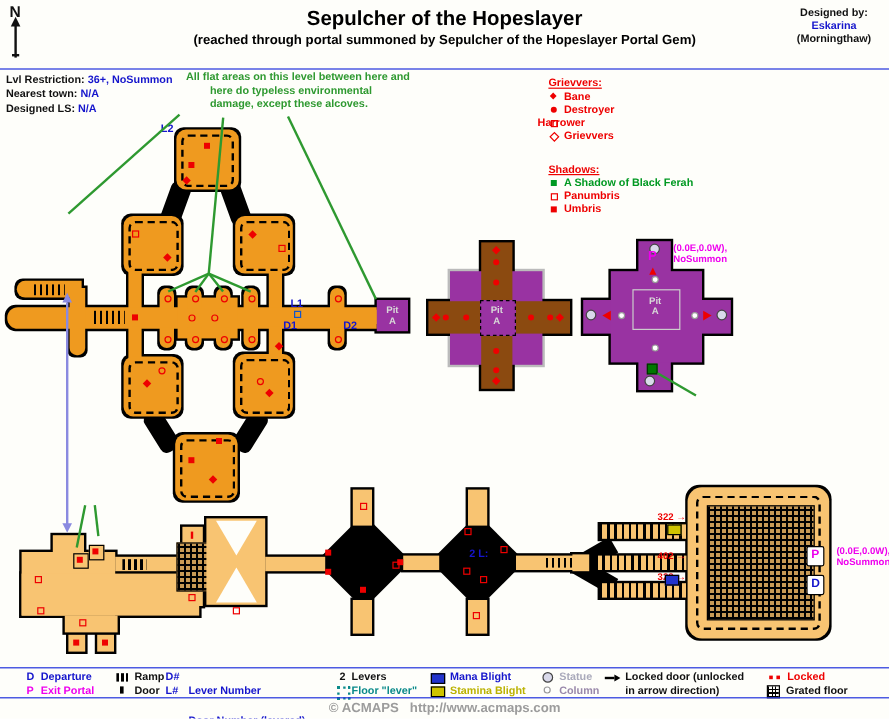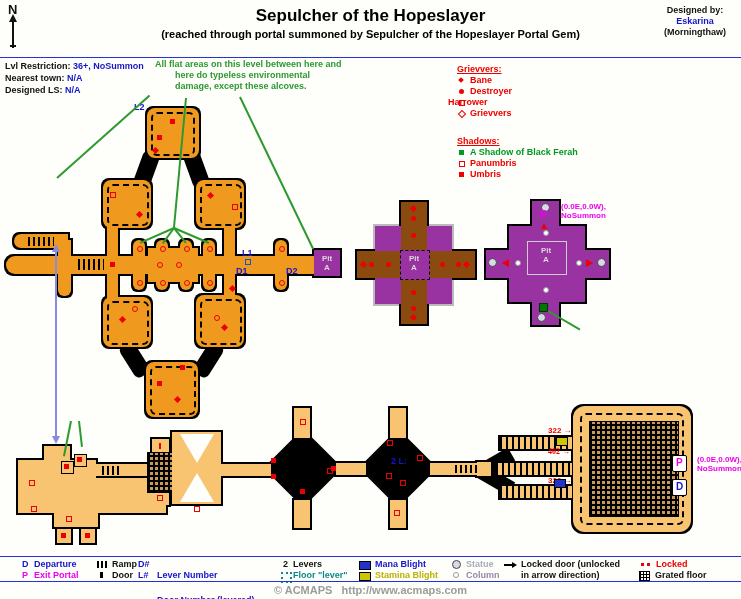--- a/index.html
+++ b/index.html
@@ -295,21 +295,21 @@
     <div class="rop" style="left:400px;top:480px;"></div>
     <div class="rop" style="left:394px;top:510px;"></div>
 
     <div class="a" style="left:61px;top:461px;width:11px;height:11px;background:#F8C472;border:1.5px solid #000;"></div>
     <div class="a" style="left:74px;top:454px;width:11px;height:11px;background:#F8C472;border:1.5px solid #000;"></div>
     <div class="rsq" style="left:64px;top:464px;"></div>
     <div class="rsq" style="left:77px;top:457px;"></div>
 
     <div class="rl" style="left:548px;top:426px;">
       <span>322</span> <span>→</span></div>
-    <div class="rl" style="left:548px;top:447px;font-family:Liberation Serif, serif;">
+    <div class="rl" style="left:548px;top:459px;">
       <span>402</span> <span>→</span></div>
     <div class="rl" style="left:548px;top:476px;">
       <span>322</span> <span>→</span></div>
     <div class="a" style="left:556px;top:437px;width:10px;height:7px;background:#CFC400;border:1px solid #000;"></div>
     <div class="a" style="left:554px;top:479px;width:10px;height:7px;background:#2233CC;border:1px solid #000;"></div>
 
     <div class="a" style="left:672px;top:455px;width:13px;height:15px;background:#fff;border:1px solid #000;border-radius:2px;"></div>
     <div class="ml" style="left:676px;top:458px;font-size:10px;">P</div>
     <div class="a" style="left:672px;top:479px;width:13px;height:15px;background:#fff;border:1px solid #000;border-radius:2px;"></div>
     <div class="bl" style="left:676px;top:482px;font-size:10px;">D</div>

